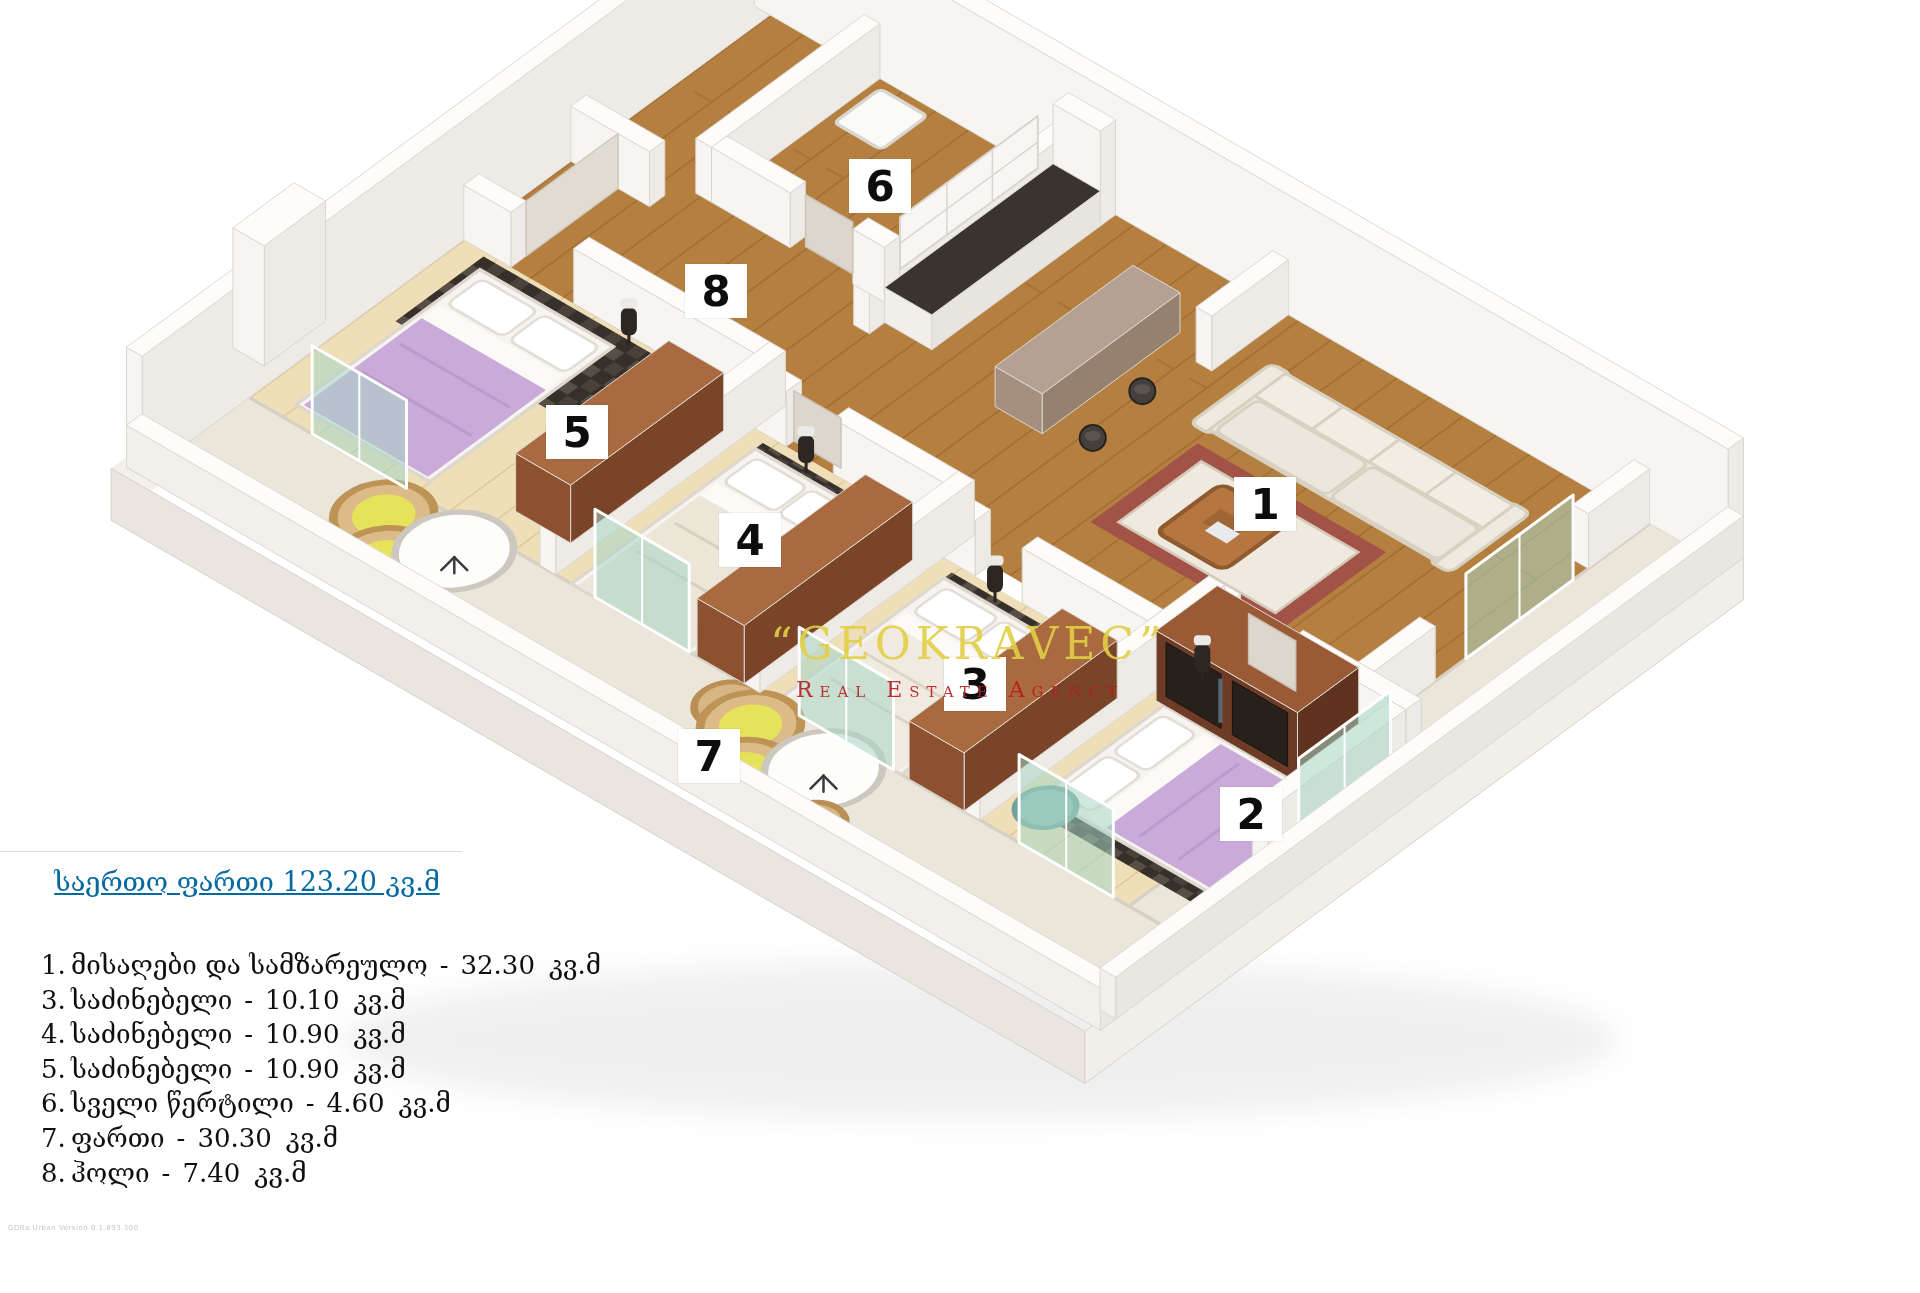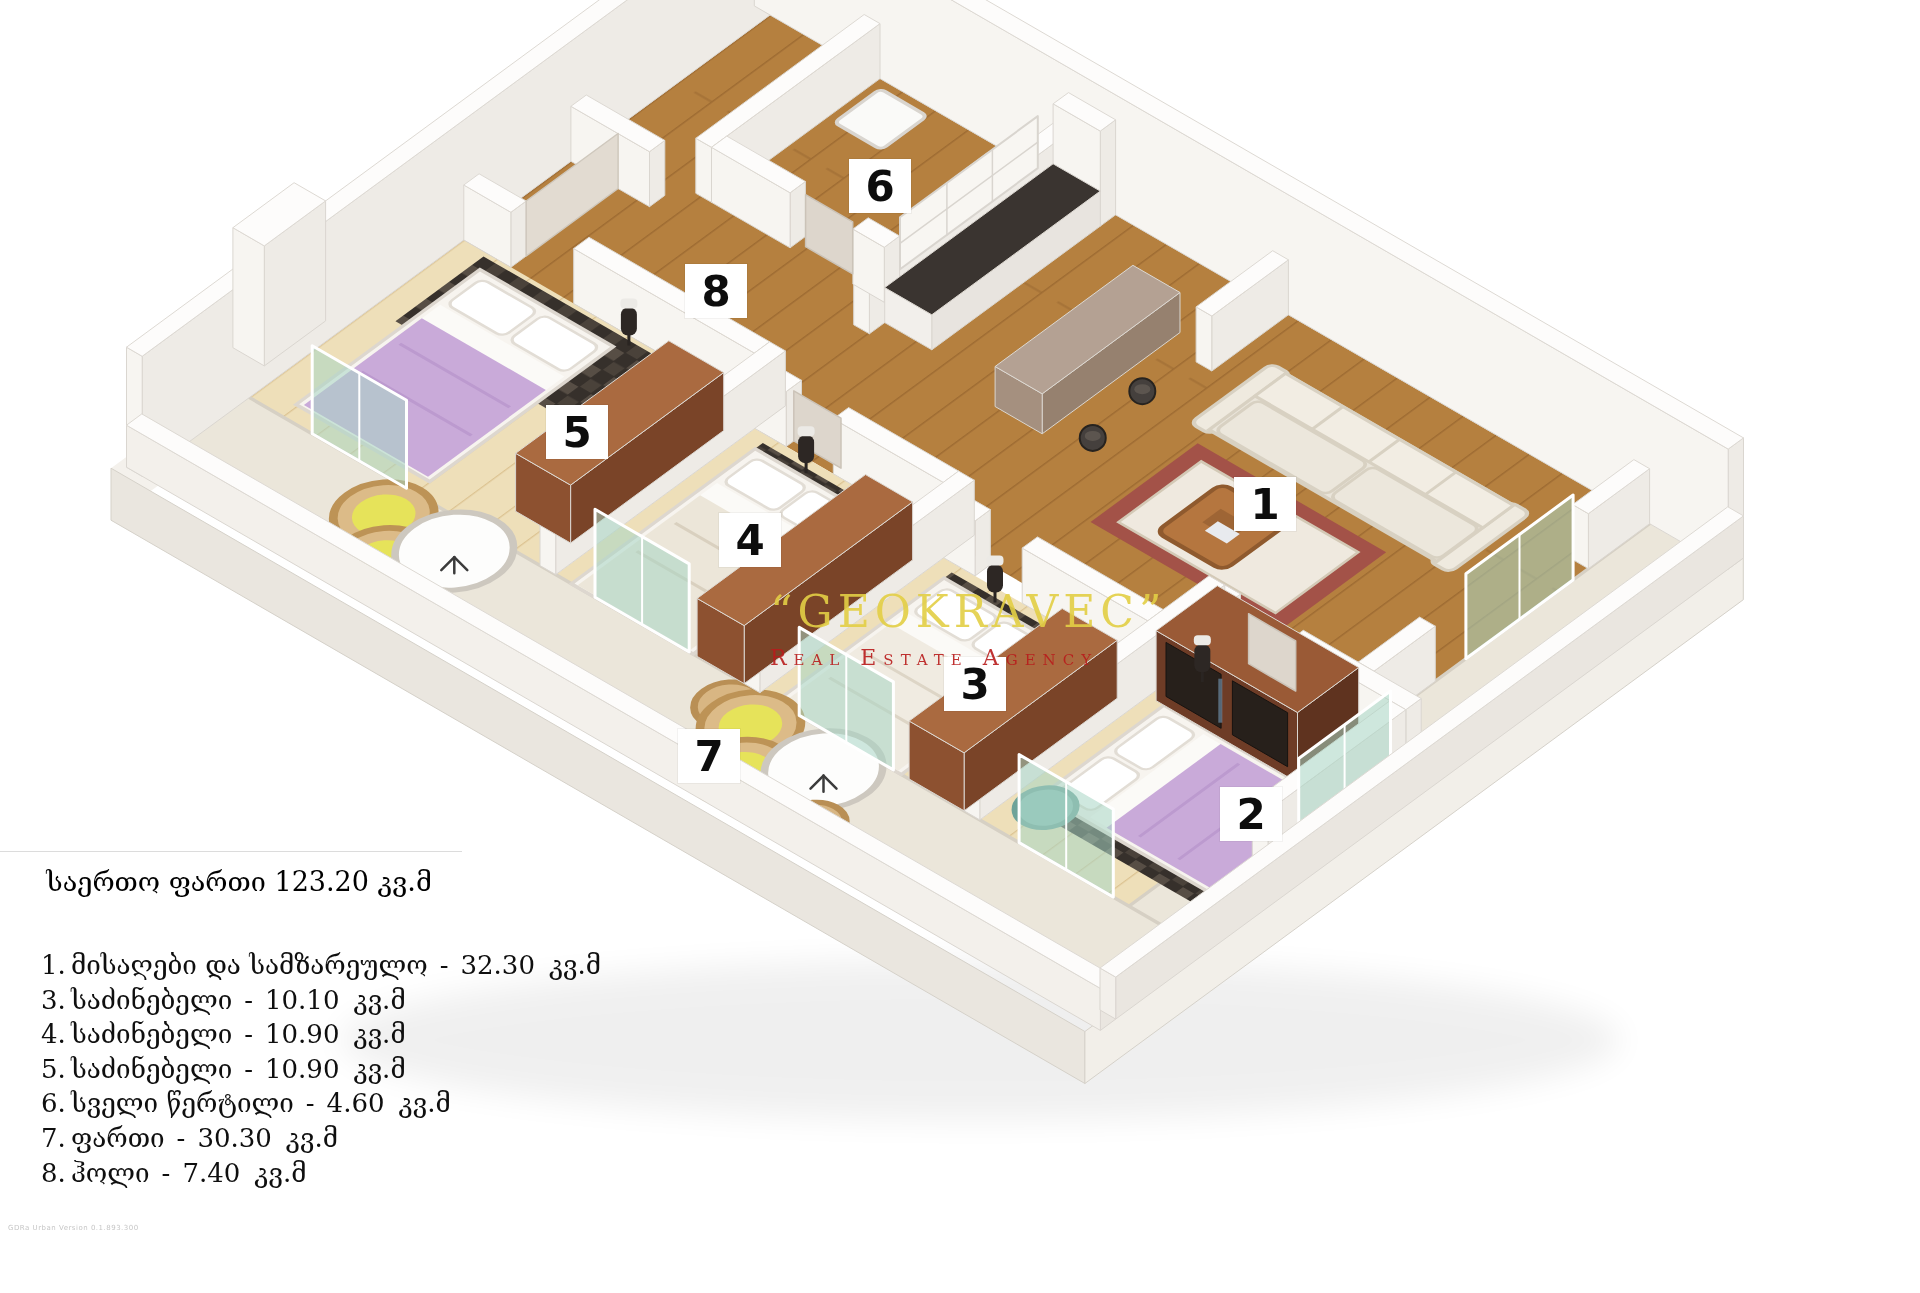--- a/index.html
+++ b/index.html
@@ -2,28 +2,28 @@
 <html><head>
 <meta charset="utf-8">
 <style>
   html,body{margin:0;padding:0;background:#ffffff;}
   #stage{position:relative;width:1920px;height:1293px;overflow:hidden;background:#ffffff;
          font-family:"DejaVu Sans","Liberation Sans",sans-serif;}
   #scene{position:absolute;left:0;top:0;}
   .room-label{position:absolute;width:62px;height:54px;background:#ffffff;display:flex;
       align-items:center;justify-content:center;font:bold 42px "DejaVu Sans",sans-serif;
       color:#0d0d0d;box-shadow:0 0 0 1px rgba(0,0,0,0.04);}
-  #watermark{position:absolute;left:770px;top:586px;width:380px;text-align:left;
+  #watermark{position:absolute;left:770px;top:618px;width:380px;text-align:center;
       color:#e3cf45;opacity:.9;pointer-events:none;}
   #watermark .wm1{font:44px "DejaVu Serif","Liberation Serif",serif;letter-spacing:5px;}
   #watermark .wm2{font:22px "DejaVu Serif","Liberation Serif",serif;letter-spacing:7px;
       font-variant:small-caps;margin-top:8px;color:#b91c1c;}
   #legend-rule{position:absolute;left:0;top:851px;width:462px;height:1px;background:#dcdcdc;}
-  #legend-title{position:absolute;left:4px;top:866px;width:470px;text-align:center;
-      font:27px "DejaVu Serif","DejaVu Sans",serif;color:#000000;}
+  #legend-title{position:absolute;left:12px;top:866px;width:470px;text-align:center;
+      font:27px "DejaVu Serif","DejaVu Sans",serif;color:#0369a1;text-decoration:underline;}
   #legend-list{position:absolute;left:5px;top:948px;
       font:26px "DejaVu Serif","DejaVu Sans",serif;color:#0f0f0f;}
   .legend-item{height:34.6px;line-height:34.6px;white-space:nowrap;margin-left:36px;}
   .li-num{display:inline-block;min-width:30px;}
   .li-sep{margin:0 12px;}
   .li-unit{margin-left:14px;}
   #fine-print{position:absolute;left:8px;top:1224px;font:7px "DejaVu Sans",sans-serif;
       color:#c6c6c6;letter-spacing:.5px;}
 </style>
 </head>

